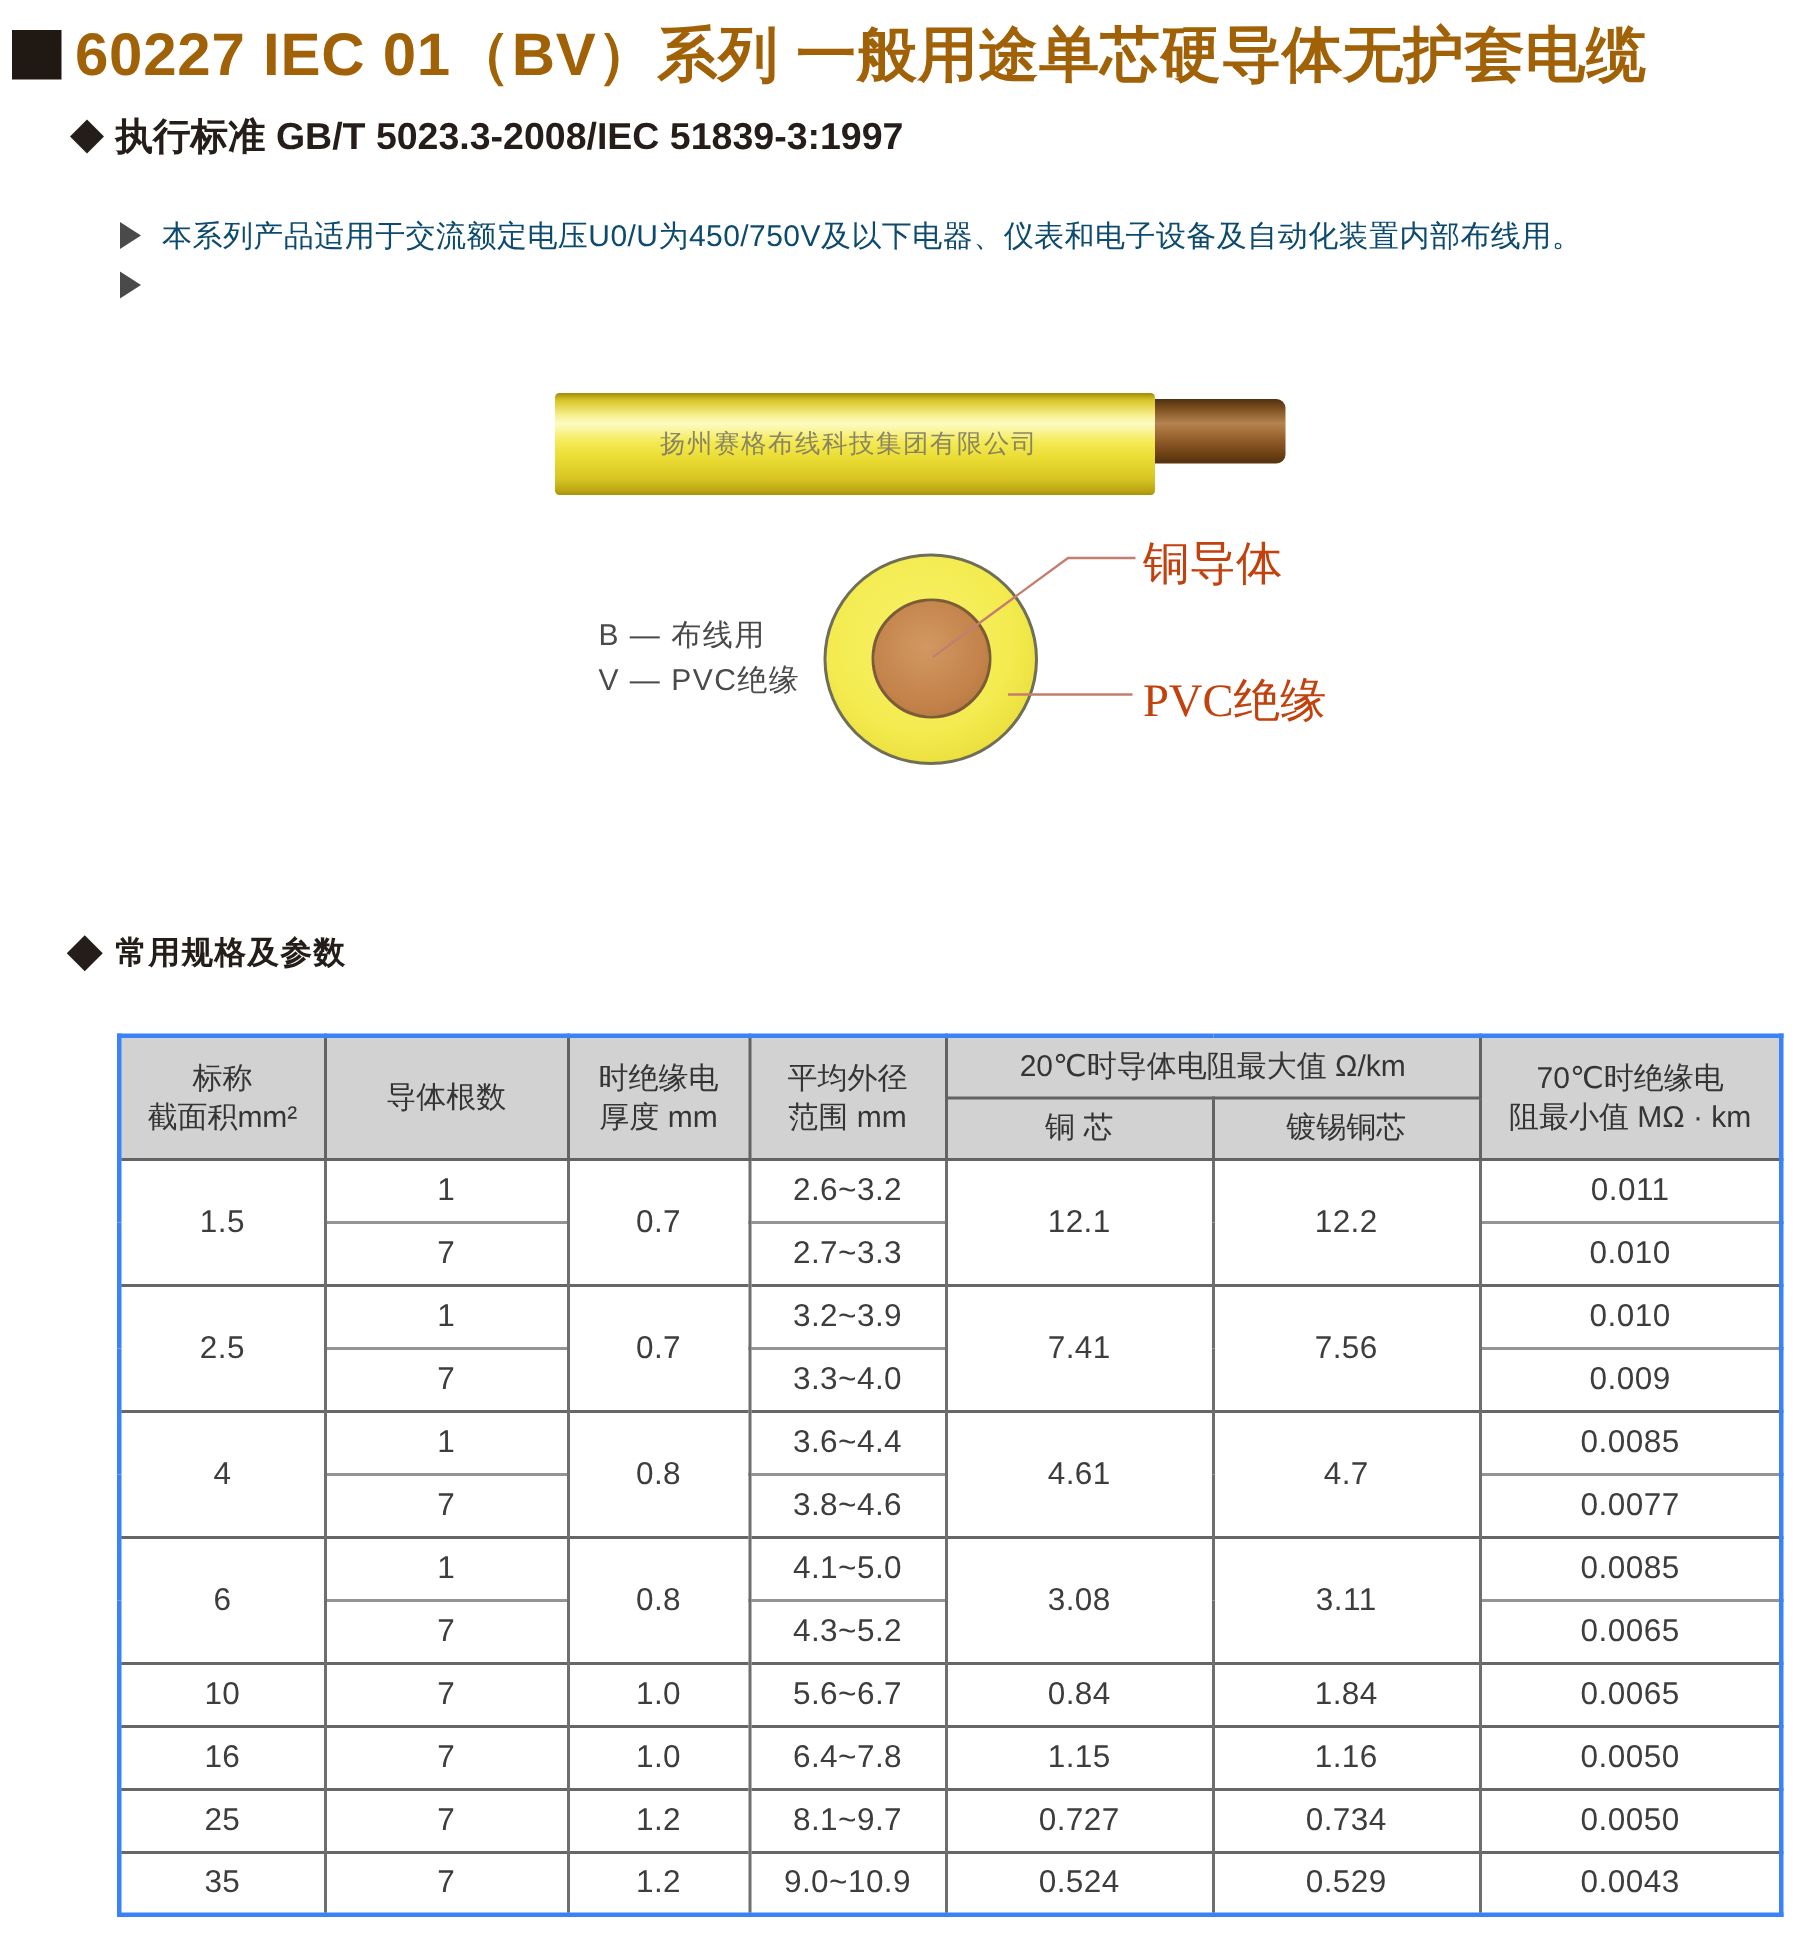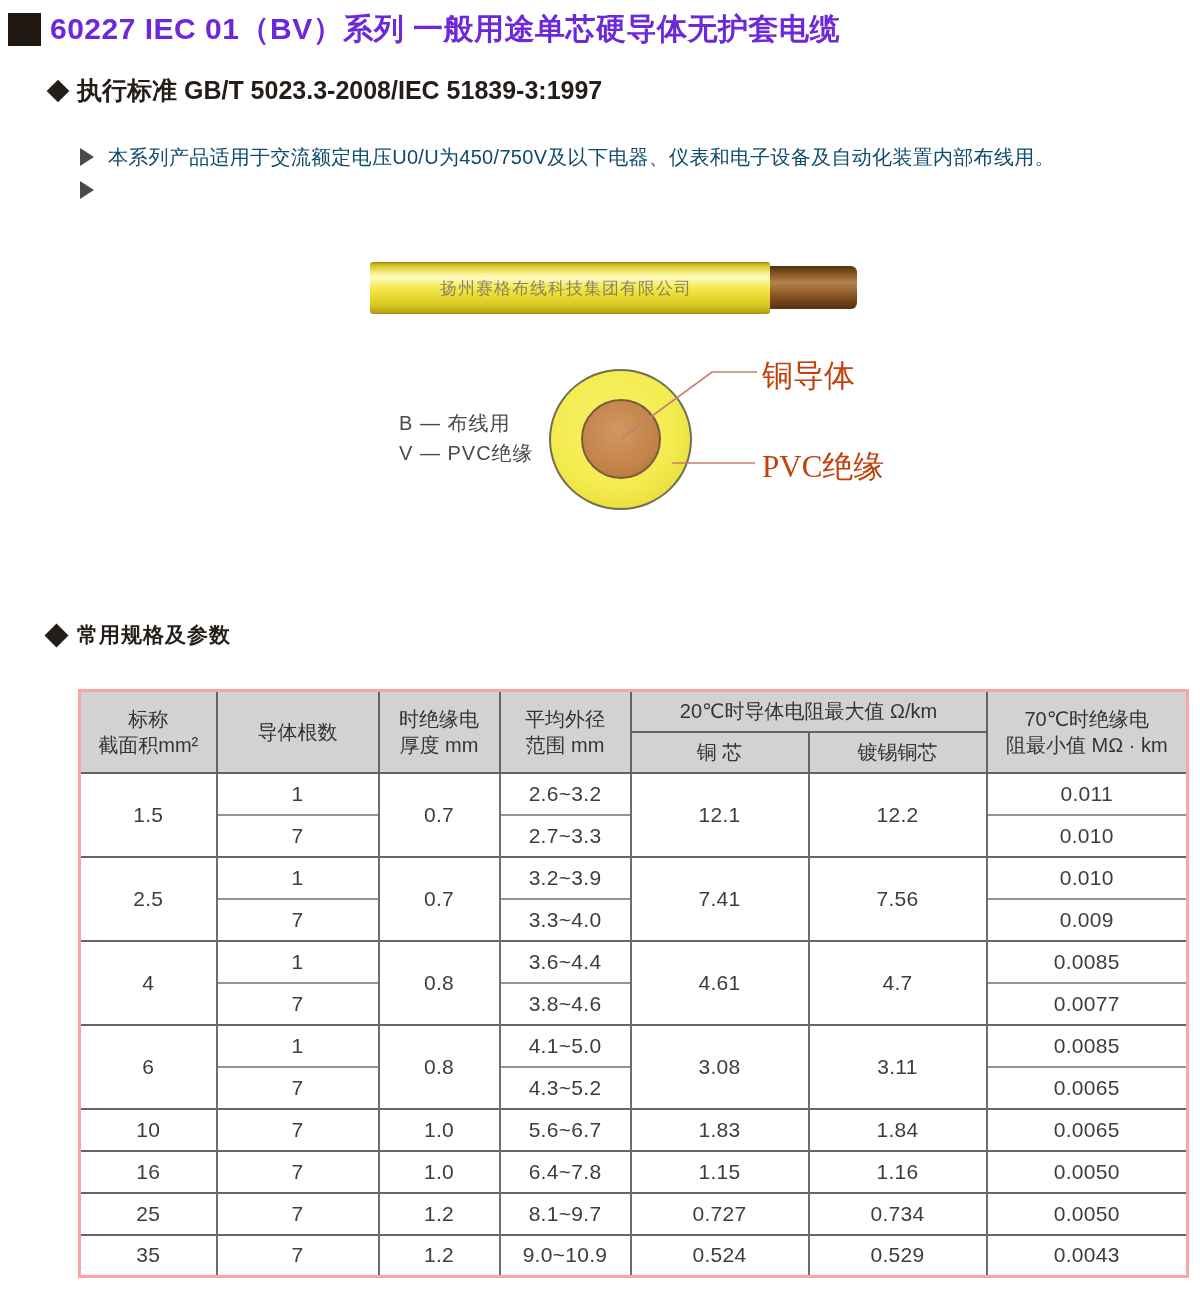--- a/index.html
+++ b/index.html
@@ -4,32 +4,32 @@
 <style>
   html,body{margin:0;padding:0;}
   body{
     width:1200px;height:1305px;position:relative;background:#ffffff;
     font-family:"Liberation Sans","DejaVu Sans",sans-serif;
     overflow:hidden;
   }
   
   .title-row{position:absolute;top:9px;left:8px;display:flex;align-items:center;gap:9px;}
   .title-square{width:33px;height:33px;background:#1f1813;flex:0 0 auto;}
-  .page-title{font-size:30px;font-weight:bold;color:#6d28d9;letter-spacing:0.5px;white-space:nowrap;}
+  .page-title{font-size:40px;font-weight:bold;color:#a16207;letter-spacing:0.5px;white-space:nowrap;}
   .standard-row{position:absolute;top:74px;left:50px;display:flex;align-items:center;gap:11px;}
   .diamond{width:16px;height:16px;background:#241d19;transform:rotate(45deg);flex:0 0 auto;}
   .standard-text{font-size:25px;font-weight:bold;color:#241d19;white-space:nowrap;}
   
   .bullets{position:absolute;top:145px;left:80px;}
   .bullet-line{display:flex;align-items:center;gap:14px;margin-bottom:9px;height:24px;}
   .tri{width:0;height:0;border-left:14px solid #4a4a4a;border-top:9px solid transparent;border-bottom:9px solid transparent;flex:0 0 auto;}
   .bullet-text{font-size:20px;color:#0c4a6e;white-space:nowrap;letter-spacing:0.3px;}
   
   .cyl{
-    position:absolute;left:370px;top:262px;width:400px;height:52px;border-radius:3px;
+    position:absolute;left:370px;top:262px;width:400px;height:68px;border-radius:3px;
     background:linear-gradient(180deg,#a08a08 0%,#d8c527 7%,#f6f090 22%,#fdfbc2 30%,#f4ea55 48%,#eadc33 64%,#d8c524 84%,#baa513 96%,#a79208 100%);
   }
   .watermark{
     position:absolute;left:70px;top:50%;transform:translateY(-50%);
     font-family:"Liberation Serif","DejaVu Serif",serif;
     font-size:17px;color:rgba(120,114,100,0.85);letter-spacing:1px;white-space:nowrap;
   }
   .rod{
     position:absolute;left:770px;top:266px;width:87px;height:43px;border-radius:0 6px 6px 0;
     background:linear-gradient(180deg,#4f3210 0%,#7a4e1e 14%,#b5834e 38%,#9a6530 58%,#7a4a1c 78%,#5a350f 96%);
@@ -50,21 +50,21 @@
   .label-v{left:375px;top:440px;}
   .callout{position:absolute;font-family:"Liberation Serif","DejaVu Serif",serif;font-size:31px;color:#c2410c;white-space:nowrap;}
   .callout-conductor{left:762px;top:355px;}
   .callout-insulation{left:762px;top:446px;}
   
   .section-row{position:absolute;top:621px;left:48px;display:flex;align-items:center;gap:12px;}
   .section-diamond{width:17px;height:17px;background:#241d19;transform:rotate(45deg);flex:0 0 auto;}
   .section-title{font-size:21px;font-weight:bold;color:#241d19;letter-spacing:1px;}
   
   .spec-table-wrap{position:absolute;left:78px;top:689px;width:1108px;}
-  table.spec{border-collapse:collapse;table-layout:fixed;width:1108px;border:3px solid #fca5a5;}
+  table.spec{border-collapse:collapse;table-layout:fixed;width:1108px;border:3px solid #3b82f6;}
   table.spec th, table.spec td{
     text-align:center;vertical-align:middle;padding:0;
     border-left:2px solid #6e6e6e;border-right:2px solid #6e6e6e;
     color:#3d3d3d;
   }
   table.spec thead th{
     background:#d2d2d2;font-weight:normal;font-size:20px;color:#353535;
     white-space:pre-line;line-height:26px;border:2px solid #636363;
   }
   table.spec thead tr{height:41px;}
@@ -202,21 +202,21 @@
         <tr class="sub-row">
           <td>7</td>
           <td>4.3~5.2</td>
           <td>0.0065</td>
         </tr>
         <tr class="group-top">
           <td>10</td>
           <td>7</td>
           <td>1.0</td>
           <td>5.6~6.7</td>
-          <td>1.83</td>
+          <td>0.84</td>
           <td>1.84</td>
           <td>0.0065</td>
         </tr>
         <tr class="group-top">
           <td>16</td>
           <td>7</td>
           <td>1.0</td>
           <td>6.4~7.8</td>
           <td>1.15</td>
           <td>1.16</td>

